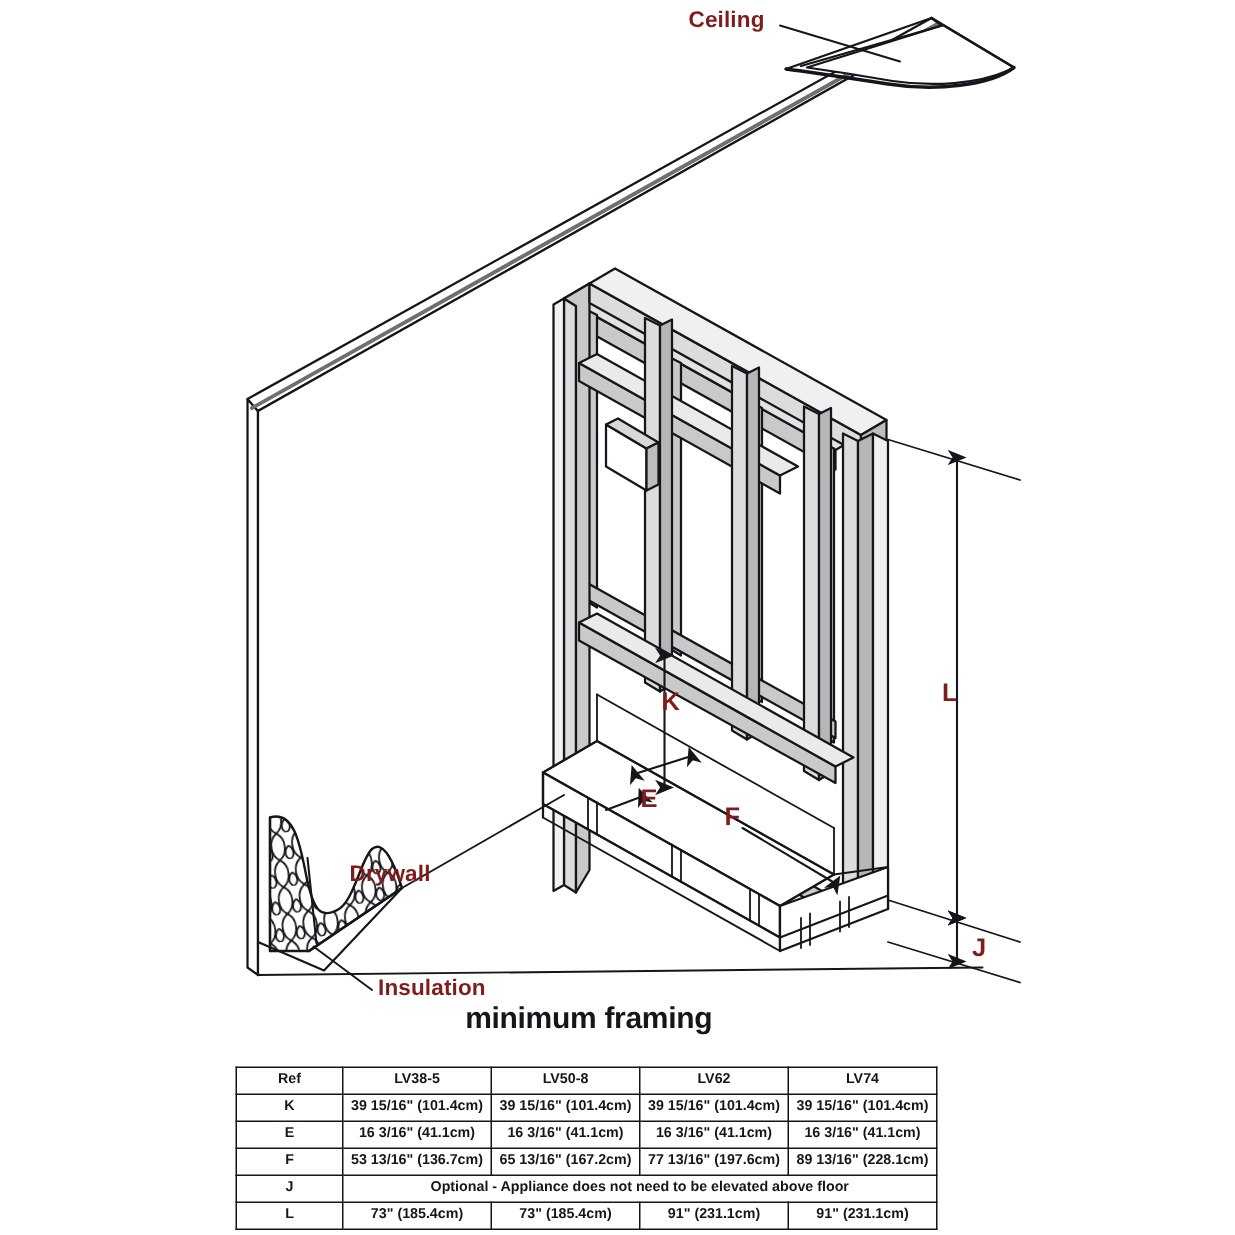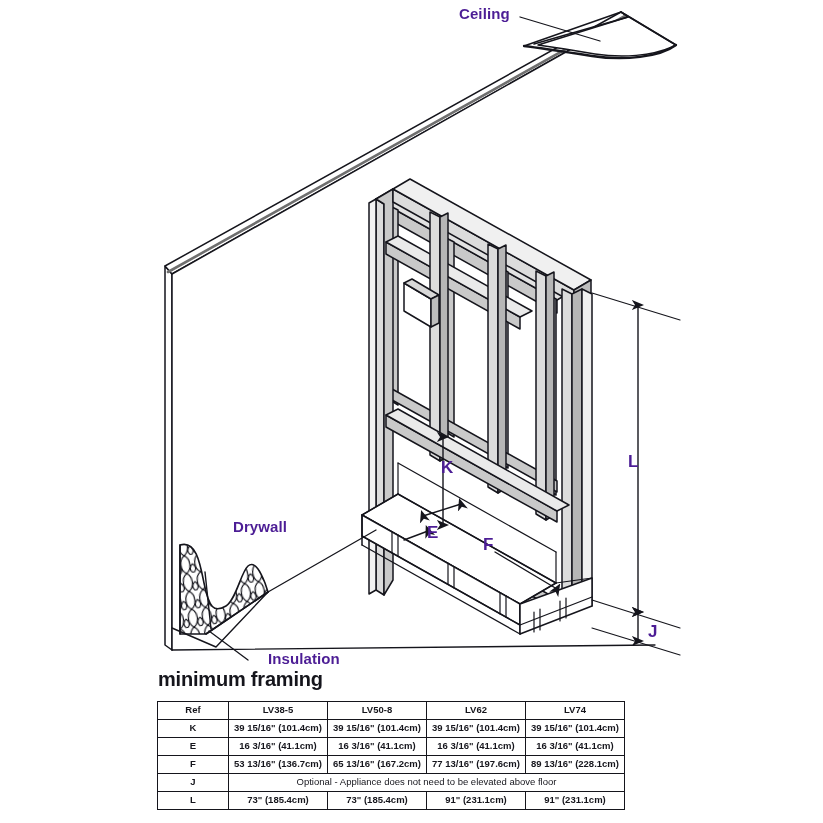--- a/index.html
+++ b/index.html
@@ -1,29 +1,29 @@
 <!DOCTYPE html>
 <html><head>
 <meta charset="utf-8">
 <style>
   html,body{margin:0;padding:0;background:#ffffff;}
   body{width:823px;height:823px;font-family:"Liberation Sans",sans-serif;color:#1a1a1a;}
   #page{position:relative;width:823px;height:823px;overflow:hidden;background:#fff;}
   #diagram{position:absolute;left:0;top:0;width:823px;height:823px;}
-  .lbl{position:absolute;font-weight:bold;color:#4c1d95;letter-spacing:.1px;}
+  .lbl{position:absolute;font-weight:bold;color:#7f1d1d;letter-spacing:.1px;}
   .callout{font-size:15px;}
   .dim{font-size:17px;}
   #tablewrap{position:absolute;left:157px;top:668px;width:470px;}
-  #tbl-title{font-size:20px;font-weight:bold;color:#15151c;margin:0 0 10px 1px;letter-spacing:-.2px;}
+  #tbl-title{font-size:20px;font-weight:bold;color:#15151c;margin:0 0 20px 1px;letter-spacing:-.2px;text-align:center;}
   table{border-collapse:collapse;width:468px;table-layout:fixed;background:#fff;}
   table,td,th{border:1.6px solid #15151c;}
   th,td{font-size:9.5px;text-align:center;padding:3px 1px;font-weight:bold;color:#15151c;line-height:1.15;}
   td.val{font-weight:bold;}
   th.refcol,td.refcol{width:68px;}
-  td.note{font-weight:normal;}
+  td.note{font-weight:bold;}
 </style>
 </head>
 <body>
 
 <div id="page">
 
   <svg id="diagram" viewBox="0 0 823 823">
     <defs>
       <pattern id="insul" width="14" height="18" patternUnits="userSpaceOnUse" patternTransform="rotate(-8)">
         <path d="M7 0 C13 4 13 14 7 18 C1 14 1 4 7 0 Z" fill="none" stroke="#15151c" stroke-width="1.2"></path>
@@ -180,22 +180,22 @@
 
         <g>
           <path d="M638 612 L638 641" marker-start="url(#ar)" marker-end="url(#ar)"></path>
           <path d="M592 628 L680 655" stroke-width="1.2"></path>
         </g>
       </g>
     </g>
   </svg>
 
   <div class="lbl callout" style="left:459px;top:5px;">Ceiling</div>
-  <div class="lbl callout" style="left:233px;top:518px;">Drywall</div>
-  <div class="lbl callout" style="left:268px;top:650px;">Insulation</div>
+  <div class="lbl callout" style="left:233px;top:574px;">Drywall</div>
+  <div class="lbl callout" style="left:252px;top:650px;">Insulation</div>
 
   <div class="lbl dim" style="left:441px;top:458px;">K</div>
   <div class="lbl dim" style="left:427px;top:523px;">E</div>
   <div class="lbl dim" style="left:483px;top:535px;">F</div>
   <div class="lbl dim" style="left:648px;top:622px;">J</div>
   <div class="lbl dim" style="left:628px;top:452px;">L</div>
 
   <div id="tablewrap">
     <div id="tbl-title">minimum framing</div>
     <table>

